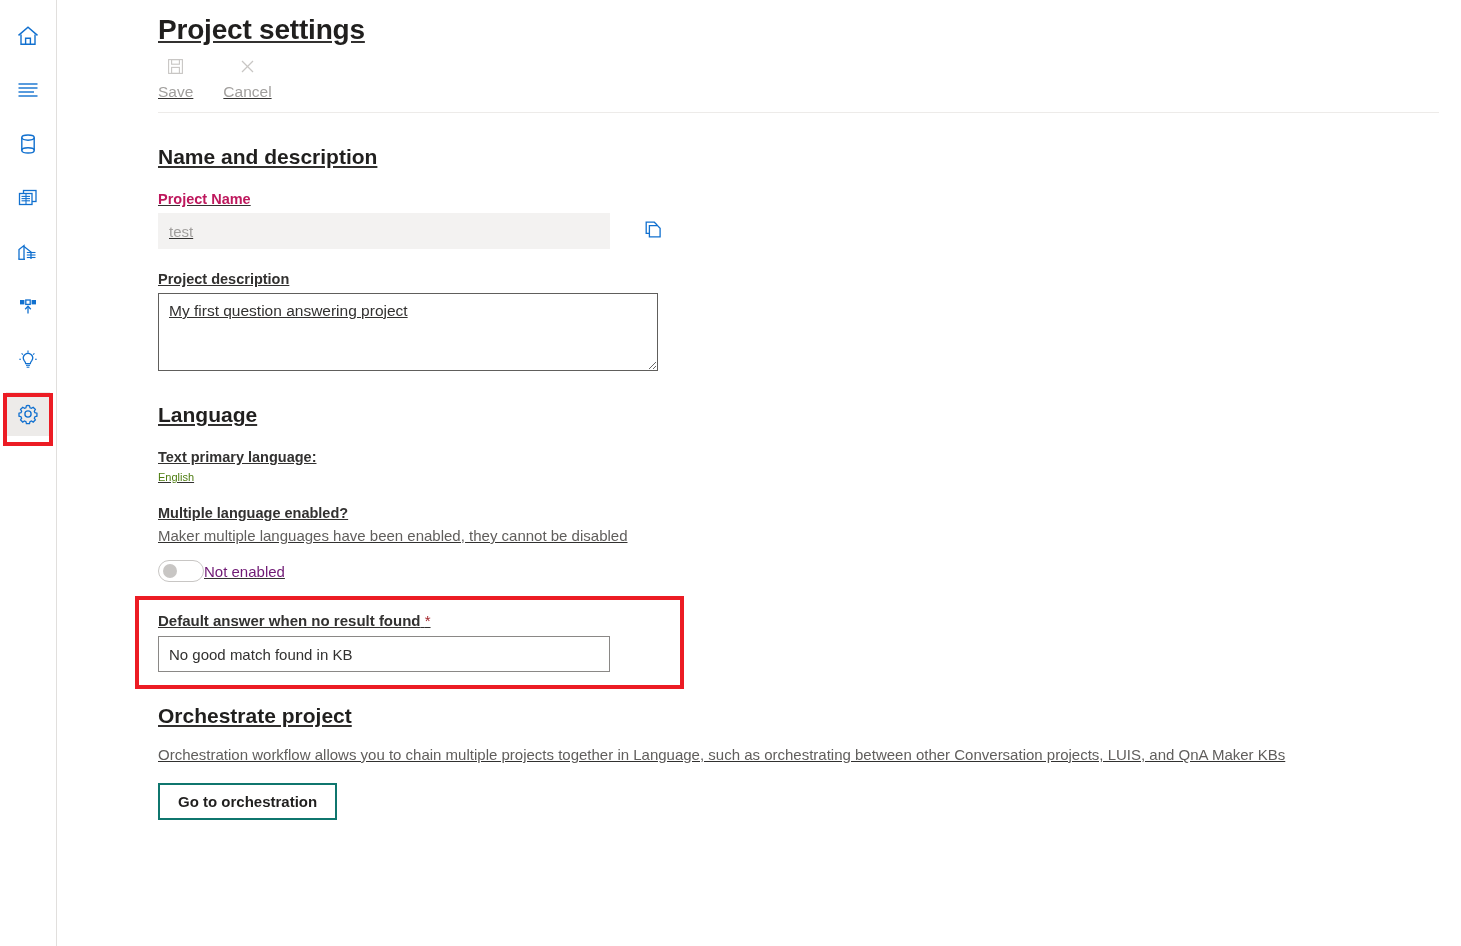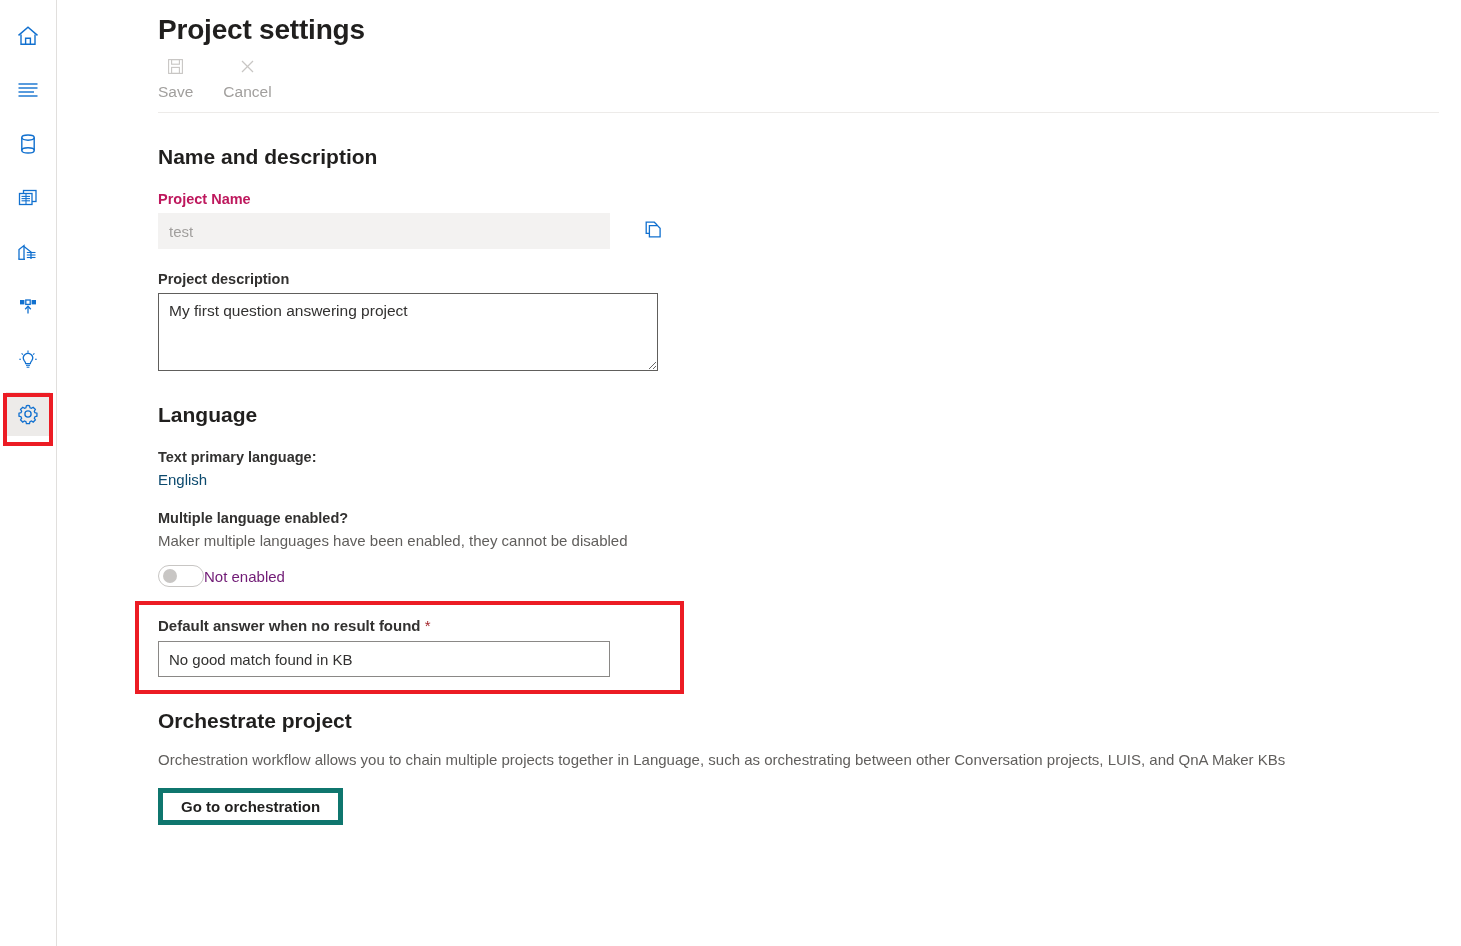--- a/index.html
+++ b/index.html
@@ -13,20 +13,21 @@
     font-family: "Liberation Sans", sans-serif;
     color: #323130;
     overflow: hidden;
     position: relative;
   }
 
   
   #app {
     display: flex;
     height: 946px;
+    text-decoration: underline;
   }
   .rail {
     width: 57px;
     flex: 0 0 57px;
     background: #ffffff;
     border-right: 1px solid #e1dfdd;
     padding-top: 8px;
     box-sizing: border-box;
     position: relative;
   }
@@ -161,22 +162,22 @@
     font-size: 15.5px;
     color: #323130;
     padding: 8px 10px;
     resize: both;
     outline: none;
     display: block;
     overflow: hidden;
   }
 
   .plain-text {
-    font-size: 15px;
-    color: #0c4a6e;
+    font-size: 11px;
+    color: #4d7c0f;
     margin: 6px 0 16px 101px;
   }
   .sub-text {
     font-size: 15px;
     color: #605e5c;
     margin: 5px 0 0 101px;
   }
 
   .toggle-row {
     display: flex;
@@ -234,21 +235,21 @@
     font-size: 15px;
     color: #605e5c;
     margin: 18px 0 0 101px;
     white-space: nowrap;
   }
   .ghost-btn {
     margin: 20px 0 0 101px;
     height: 37px;
     padding: 0 18px;
     background: #ffffff;
-    border: 5px solid #0f766e;
+    border: 2px solid #0f766e;
     font-family: "Liberation Sans", sans-serif;
     font-size: 15px;
     font-weight: bold;
     color: #201f1e;
     cursor: pointer;
   }
 </style>
 </head>
 <body>
 

